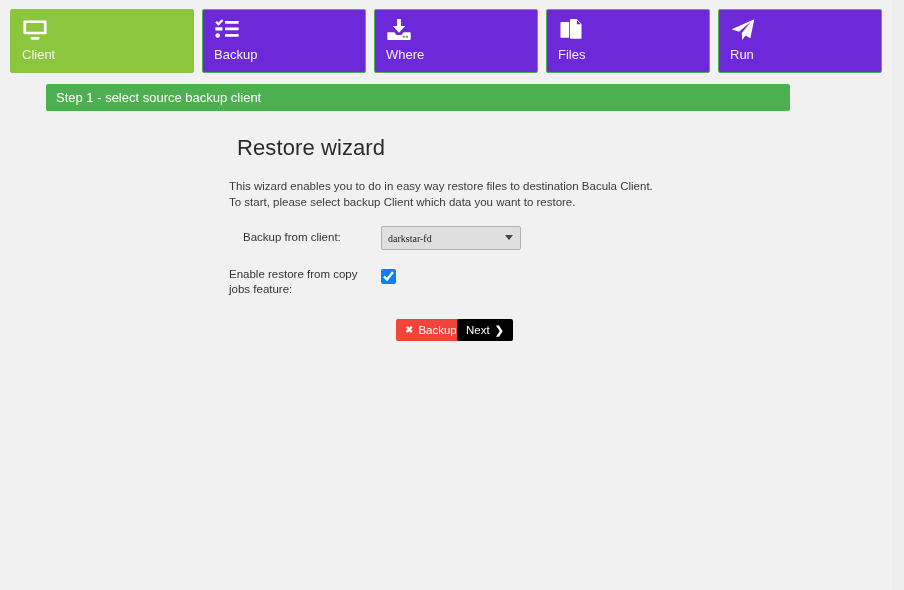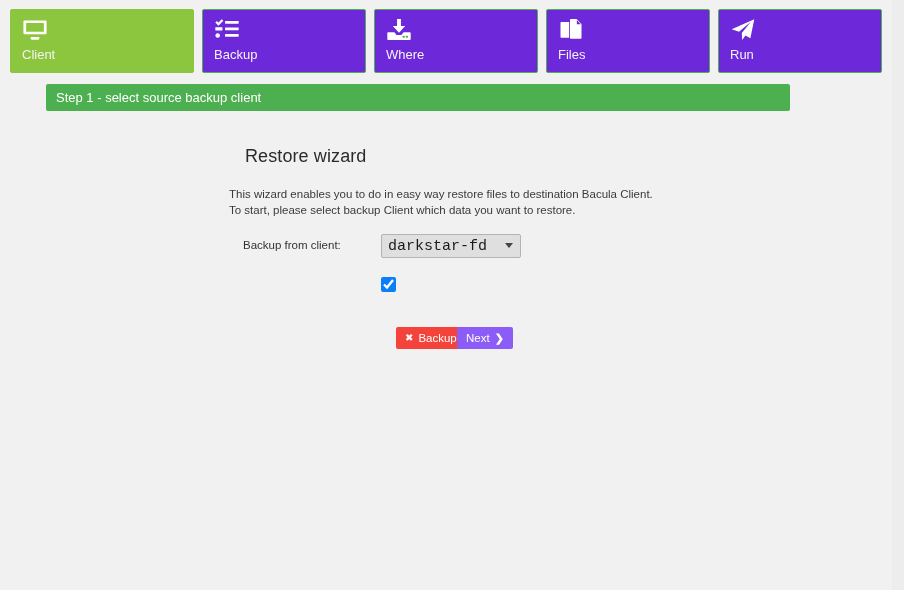--- a/index.html
+++ b/index.html
@@ -100,22 +100,22 @@
   }
 
   
   #wizard-panel {
     position: absolute;
     left: 229px;
     top: 126px;
     width: 450px;
   }
   #wizard-title {
-    margin: 16px;
-    font-size: 18px;
+    margin: 8px;
+    font-size: 22px;
     line-height: 28px;
     font-weight: normal;
     color: #2b2b2b;
     letter-spacing: 0.1px;
   }
   #wizard-description {
     margin: 17px 0 4px 0;
     width: 438px;
     font-size: 11.5px;
     line-height: 15.5px;
@@ -145,22 +145,22 @@
     left: 14px;
     top: 4px;
     text-align: right;
   }
   #client-select {
     position: absolute;
     left: 152px;
     top: 0;
     width: 140px;
     height: 24px;
-    font-family: Liberation Mono, monospace;
-    font-size: 15px;
+    font-family: Liberation Serif, serif;
+    font-size: 10px;
     color: #1a1a1a;
     background: #dfdfdf;
     border: 1px solid #b4b4b4;
     border-radius: 2px;
     padding: 2px 18px 2px 6px;
     appearance: none;
     -webkit-appearance: none;
     cursor: pointer;
   }
   #client-select-arrow {
@@ -218,21 +218,21 @@
     display: inline-flex;
     align-items: center;
     gap: 5px;
   }
   #cancel-button {
     left: 167px;
     background: #f4433a;
   }
   #next-button {
     left: 228px;
-    background: #8b5cf6;
+    background: #000000;
   }
   .btn-glyph {
     font-size: 10px;
     line-height: 1;
     display: inline-block;
   }
   .btn-glyph.chev {
     font-size: 11px;
     font-weight: bold;
   }
@@ -315,20 +315,21 @@
 
       <div class="form-row" id="row-client">
         <label class="form-label" id="label-client">Backup from client:</label>
         <select id="client-select">
           <option>darkstar-fd</option>
         </select>
         <span id="client-select-arrow"></span>
       </div>
 
       <div class="form-row" id="row-copyjobs">
+        <label class="form-label" id="label-copyjobs">Enable restore from copy jobs feature:</label>
         <input type="checkbox" id="copyjobs-checkbox" checked="" style="">
       </div>
 
       <div id="wizard-actions">
         <button class="wiz-btn" id="cancel-button">
           <span class="btn-glyph">✖</span>
           <span>Backup</span>
         </button>
         <button class="wiz-btn" id="next-button">
           <span>Next</span>

